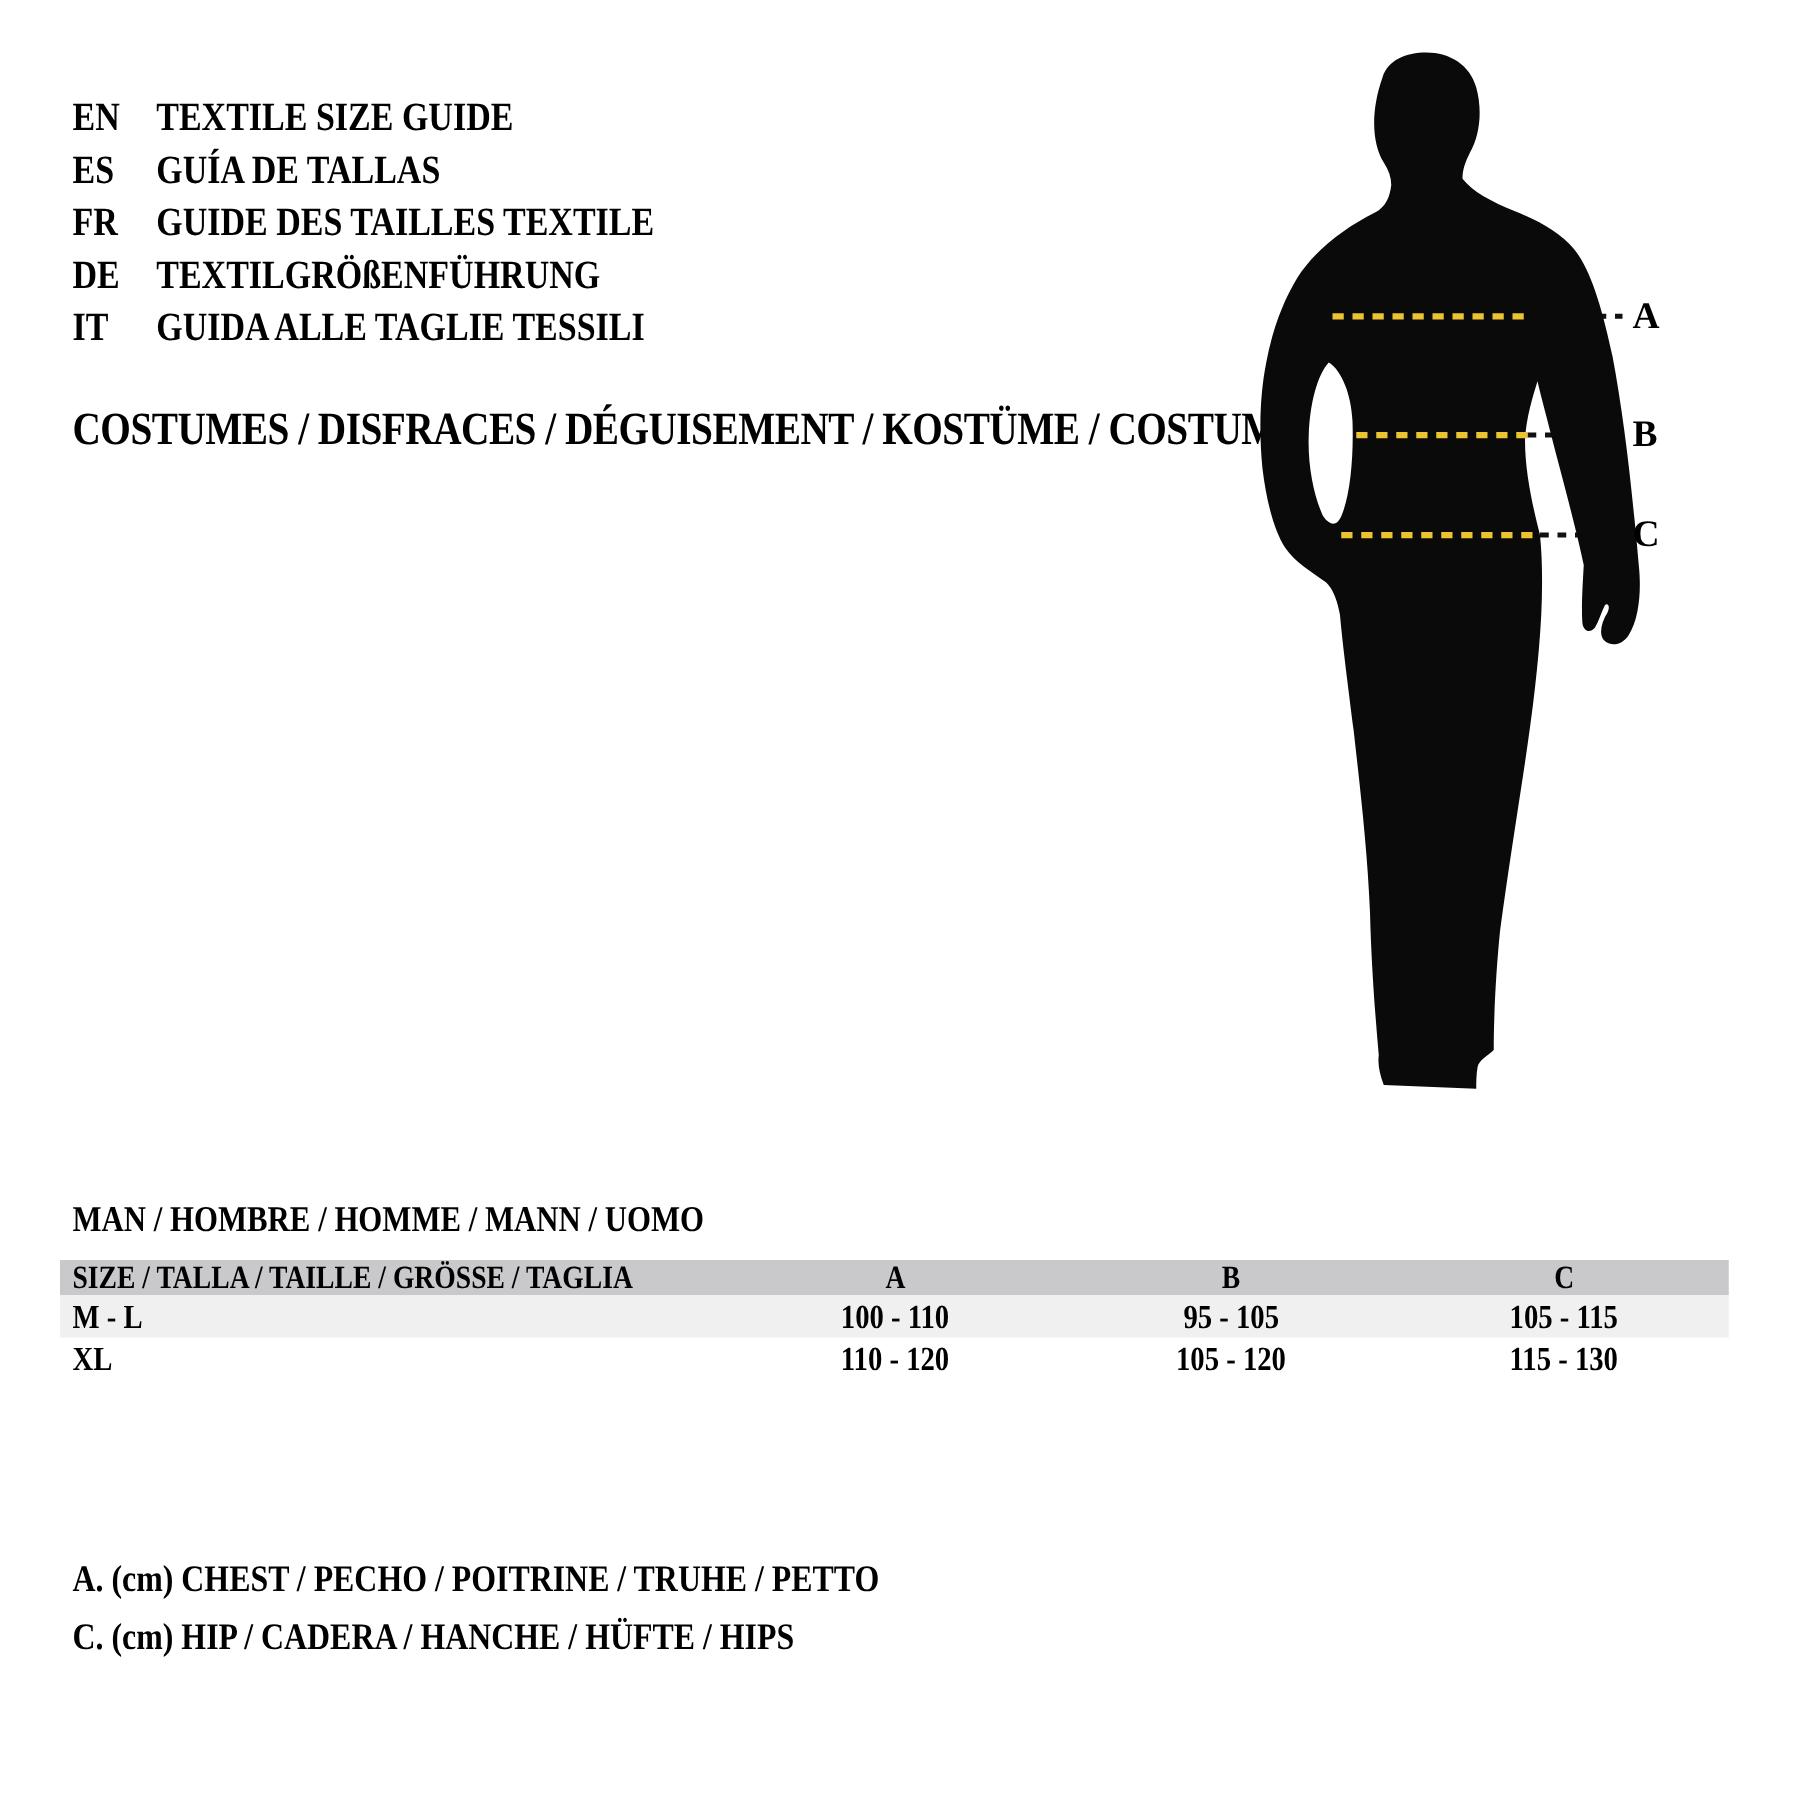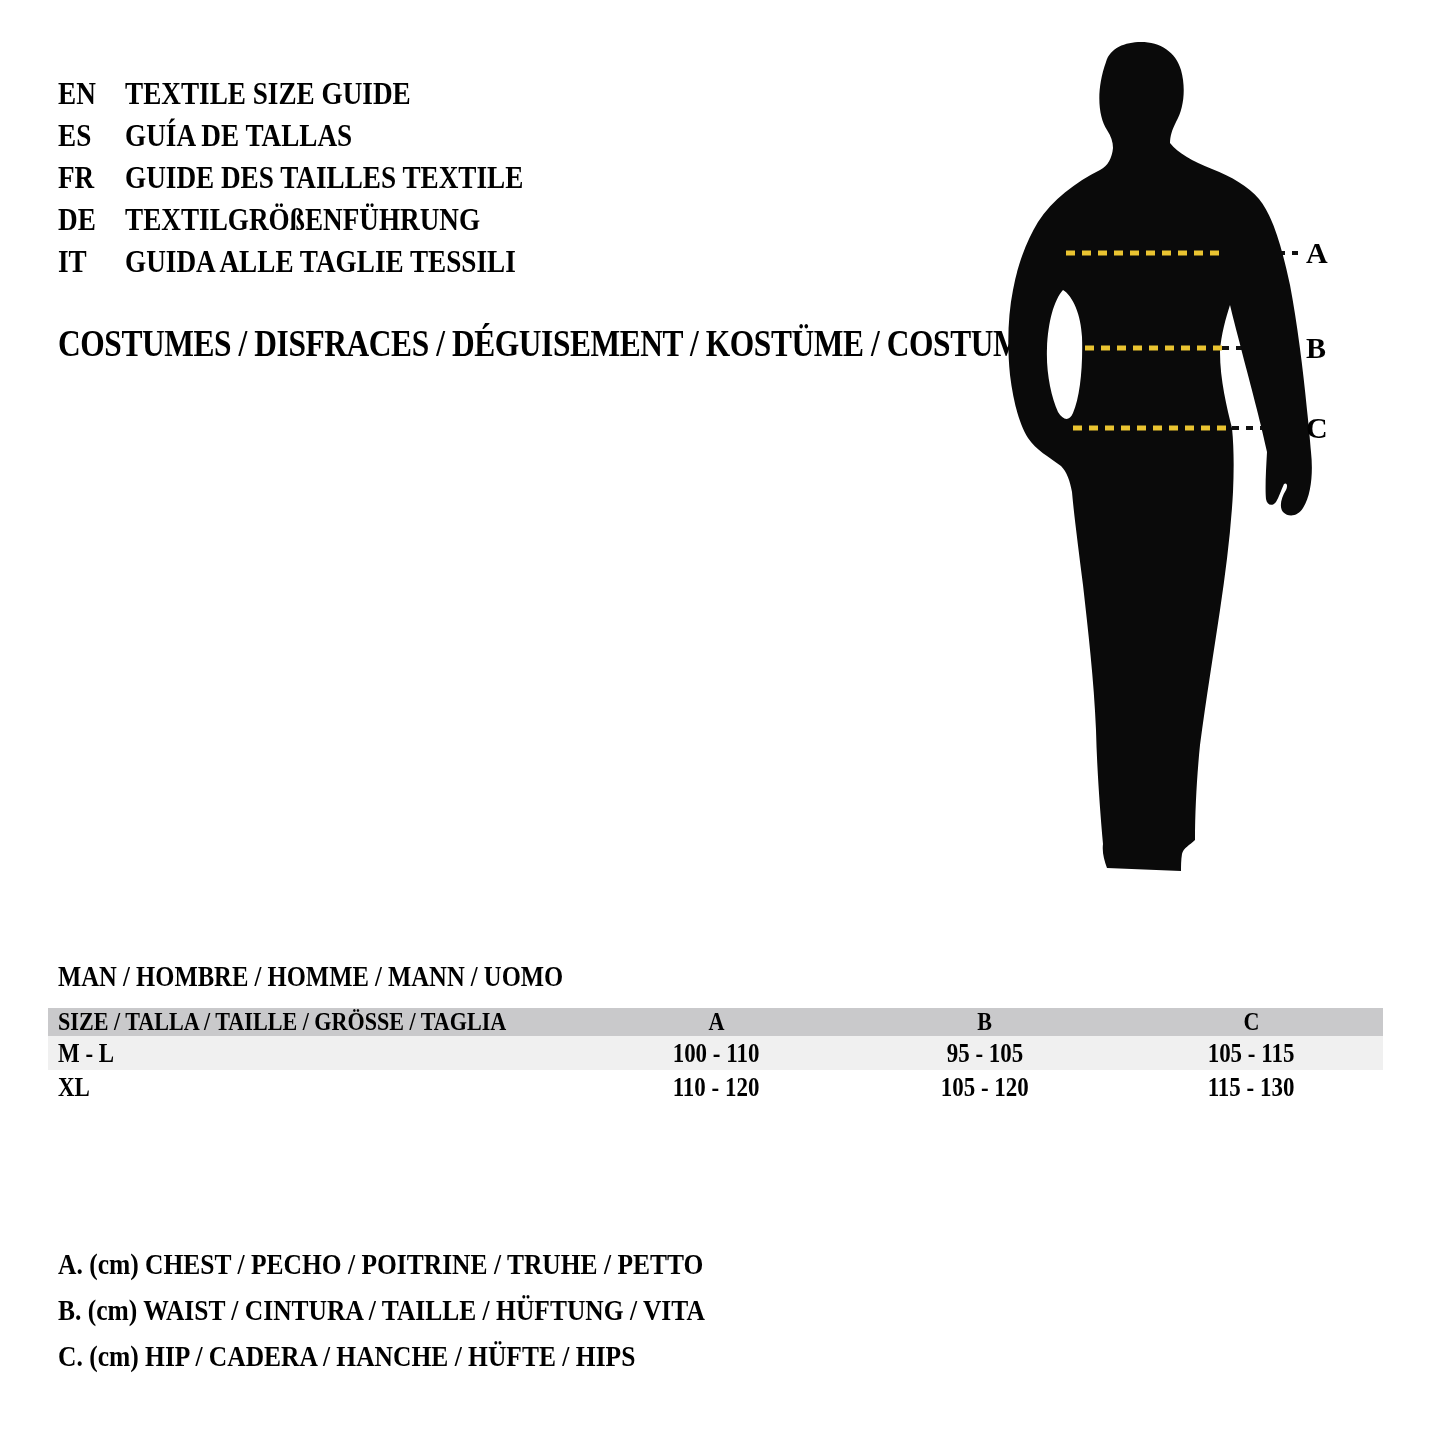--- a/index.html
+++ b/index.html
@@ -163,20 +163,17 @@
       <div class="c-b"><span class="cnd-c">105 - 120</span></div>
       <div class="c-c"><span class="cnd-c">115 - 130</span></div>
     </div>
   </div>
 
   <div class="legend">
     <div class="legend-row">
       <span class="cnd">A. (cm) CHEST / PECHO / POITRINE / TRUHE / PETTO</span>
     </div>
     <div class="legend-row">
-      <span class="cnd">B. (cm) WAIST / CINTURA / TAILLE / HÜFTUNG / VITA</span>
-    </div>
-    <div class="legend-row">
       <span class="cnd">C. (cm) HIP / CADERA / HANCHE / HÜFTE / HIPS</span>
     </div>
   </div>
 
 </div>
 
 </body></html>

